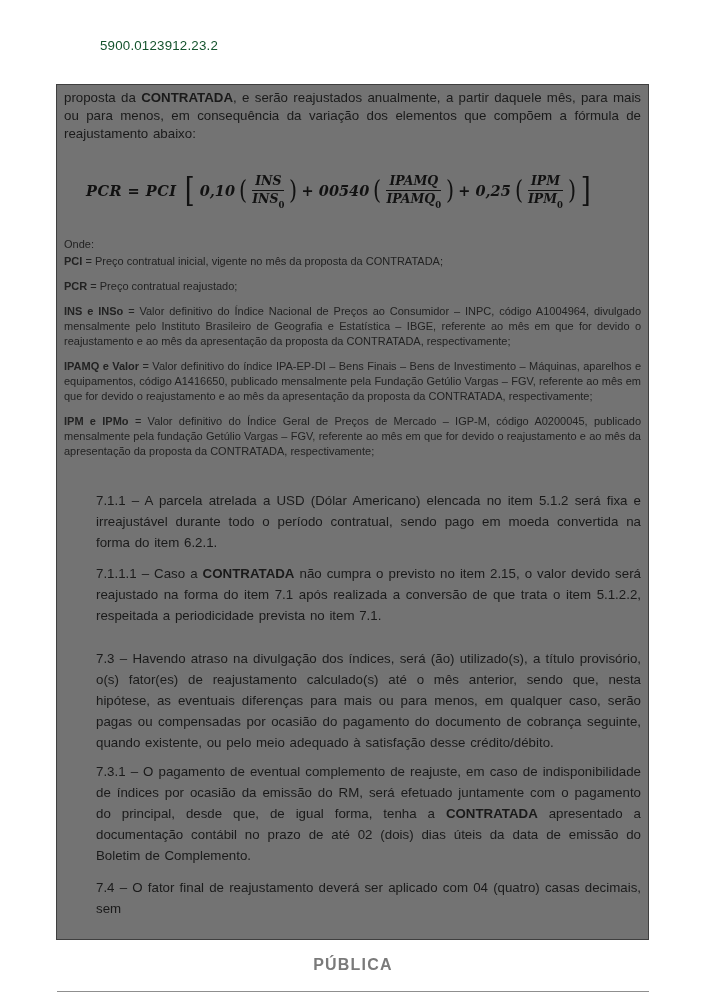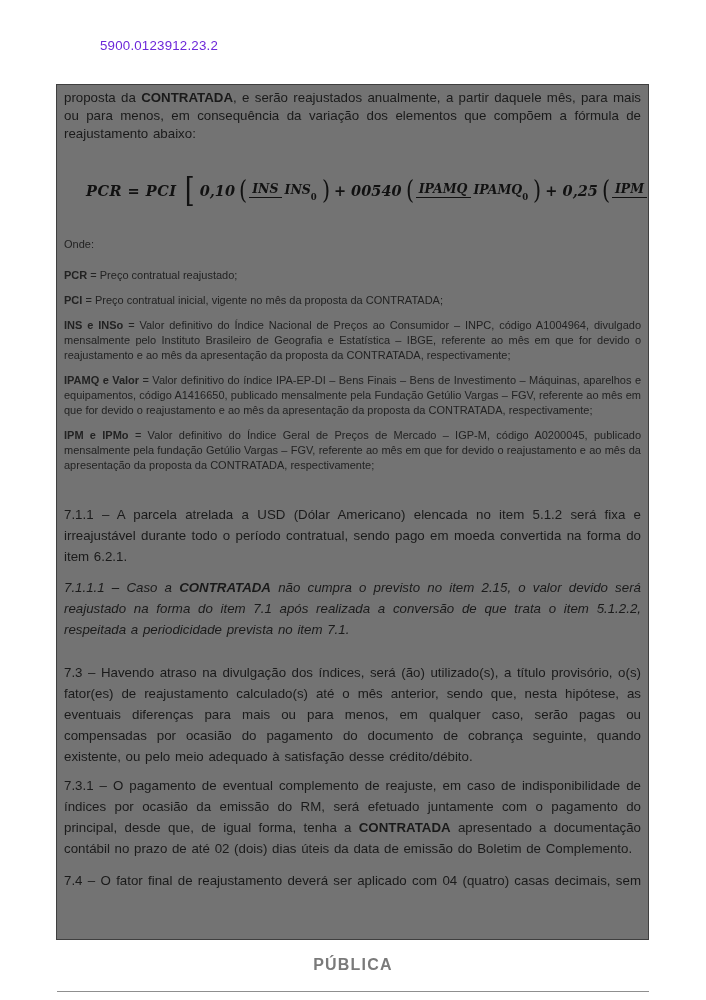--- a/index.html
+++ b/index.html
@@ -4,21 +4,21 @@
 <style>
   html,body{margin:0;padding:0;}
   body{
     width:706px;height:1000px;position:relative;background:#ffffff;
     font-family:"Liberation Sans",sans-serif;color:#1a1a1a;
     -webkit-font-smoothing:antialiased;overflow:hidden;
   }
   .b{font-weight:bold;}
   .doc-number{
     position:absolute;left:100px;top:38px;
-    font-size:13.3px;color:#6d28d9;letter-spacing:.2px;
+    font-size:13.3px;color:#14532d;letter-spacing:.2px;
   }
   .content-box{
     position:absolute;left:56px;top:84px;width:577px;height:852px;
     border:1px solid #3f3f3f;padding:2px 7px 0 7px;overflow:hidden;
     background:#737373;
   }
   p{margin:0;}
   .intro{
     font-size:13.3px;line-height:18px;text-align:justify;
     margin:2px 0 24px 0;word-spacing:1px;
@@ -33,39 +33,39 @@
   .f-lhs{margin-right:6px;letter-spacing:.5px;}
   .f-bracket{
     font-size:34px;font-weight:400;font-style:normal;line-height:1;
     transform:scaleX(.75);margin:0 1px;position:relative;top:-1px;
   }
   .f-paren{
     font-size:26px;font-weight:400;font-style:normal;line-height:1;
     transform:scaleX(.8);margin:0 1px;
   }
   .f-coef{margin:0 2px;}
-  .frac{display:inline-flex;flex-direction:row;align-items:center;
+  .frac{display:inline-flex;flex-direction:column;align-items:center;
     font-size:12.5px;line-height:1.15;vertical-align:middle;}
   .frac .num{padding:0 3px 1px 3px;border-bottom:1.2px solid #111;}
   .frac .den{padding:1px 3px 0 3px;}
   .frac sub{font-size:8.5px;font-style:normal;position:relative;top:2px;line-height:0;}
   
   .def{
     font-size:11px;line-height:15px;text-align:justify;color:#222;
     margin:0 0 10px 0;
   }
   .def:last-of-type{margin-bottom:0;}
-  .onde{margin-bottom:16px;text-align:left;}
+  .onde{margin-bottom:2px;text-align:left;}
   
-  .clauses{margin-top:31px;}
+  .clauses{margin-top:31px;margin-left:32px;}
   .clause{
     font-size:13.3px;line-height:21px;text-align:justify;word-spacing:1px;
   }
   .mb10{margin-bottom:10px;}
-  .mb22{margin-bottom:22px;font-style:italic;}
+  .mb22{margin-bottom:22px;}
   .mb9{margin-bottom:9px;}
   .mb8{margin-bottom:8px;}
   .mb11{margin-bottom:11px;}
   .justify-last{text-align-last:justify;}
   .footer-label{
     position:absolute;left:0;right:0;top:956px;text-align:center;
     font-size:16px;font-weight:bold;letter-spacing:1.2px;color:#7a7a7a;
   }
   .next-box-edge{
     position:absolute;left:57px;right:57px;top:991px;height:0;
@@ -102,22 +102,22 @@
     <span class="f-paren">(</span>
     <span class="frac">
       <span class="num">IPM</span>
       <span class="den"><span>IPM</span><sub>0</sub></span>
     </span>
     <span class="f-paren">)</span>
     <span class="f-bracket">]</span>
   </div>
 
   <p class="def onde">Onde:</p>
+  <p class="def"><span class="b">PCI</span><span> = Preço contratual inicial, vigente no mês da proposta da CONTRATADA;</span></p>
   <p class="def"><span class="b">PCR</span><span> = Preço contratual reajustado;</span></p>
-  <p class="def"><span class="b">PCI</span><span> = Preço contratual inicial, vigente no mês da proposta da CONTRATADA;</span></p>
   <p class="def"><span class="b">INS e INSo</span><span> = Valor definitivo do Índice Nacional de Preços ao Consumidor – INPC, código A1004964, divulgado mensalmente pelo Instituto Brasileiro de Geografia e Estatística – IBGE, referente ao mês em que for devido o reajustamento e ao mês da apresentação da proposta da CONTRATADA, respectivamente;</span></p>
   <p class="def"><span class="b">IPAMQ e Valor</span><span> = Valor definitivo do índice IPA-EP-DI – Bens Finais – Bens de Investimento – Máquinas, aparelhos e equipamentos, código A1416650, publicado mensalmente pela Fundação Getúlio Vargas – FGV, referente ao mês em que for devido o reajustamento e ao mês da apresentação da proposta da CONTRATADA, respectivamente;</span></p>
   <p class="def"><span class="b">IPM e IPMo</span><span> = Valor definitivo do Índice Geral de Preços de Mercado – IGP-M, código A0200045, publicado mensalmente pela fundação Getúlio Vargas – FGV, referente ao mês em que for devido o reajustamento e ao mês da apresentação da proposta da CONTRATADA, respectivamente;</span></p>
 
   <div class="clauses">
     <p class="clause mb10"><span>7.1.1 – A parcela atrelada a USD (Dólar Americano) elencada no item 5.1.2 será fixa e irreajustável durante todo o período contratual, sendo pago em moeda convertida na forma do item 6.2.1.</span></p>
     <p class="clause mb22"><span>7.1.1.1 – Caso a </span><span class="b">CONTRATADA</span><span> não cumpra o previsto no item 2.15, o valor devido será reajustado na forma do item 7.1 após realizada a conversão de que trata o item 5.1.2.2, respeitada a periodicidade prevista no item 7.1.</span></p>
     <p class="clause mb8"><span>7.3 – Havendo atraso na divulgação dos índices, será (ão) utilizado(s), a título provisório, o(s) fator(es) de reajustamento calculado(s) até o mês anterior, sendo que, nesta hipótese, as eventuais diferenças para mais ou para menos, em qualquer caso, serão pagas ou compensadas por ocasião do pagamento do documento de cobrança seguinte, quando existente, ou pelo meio adequado à satisfação desse crédito/débito.</span></p>
     <p class="clause mb11"><span>7.3.1 – O pagamento de eventual complemento de reajuste, em caso de indisponibilidade de índices por ocasião da emissão do RM, será efetuado juntamente com o pagamento do principal, desde que, de igual forma, tenha a </span><span class="b">CONTRATADA</span><span> apresentado a documentação contábil no prazo de até 02 (dois) dias úteis da data de emissão do Boletim de Complemento.</span></p>
     <p class="clause justify-last"><span>7.4 – O fator final de reajustamento deverá ser aplicado com 04 (quatro) casas decimais, sem</span></p>

